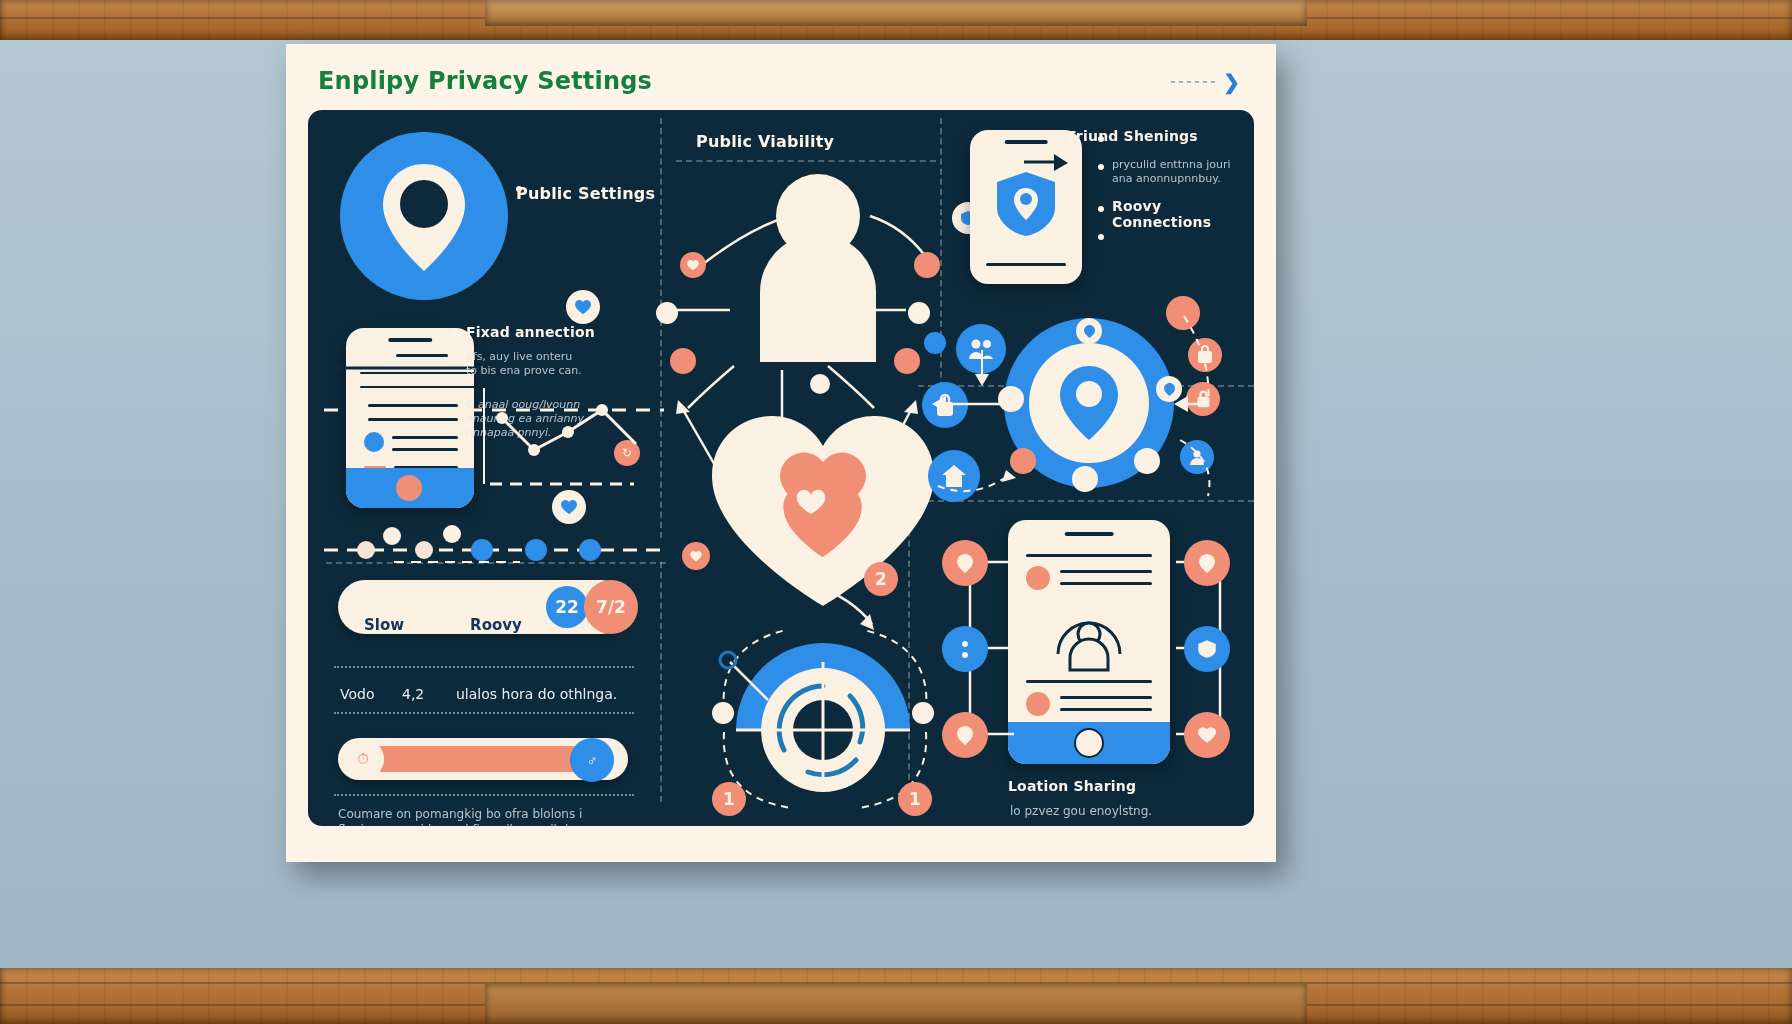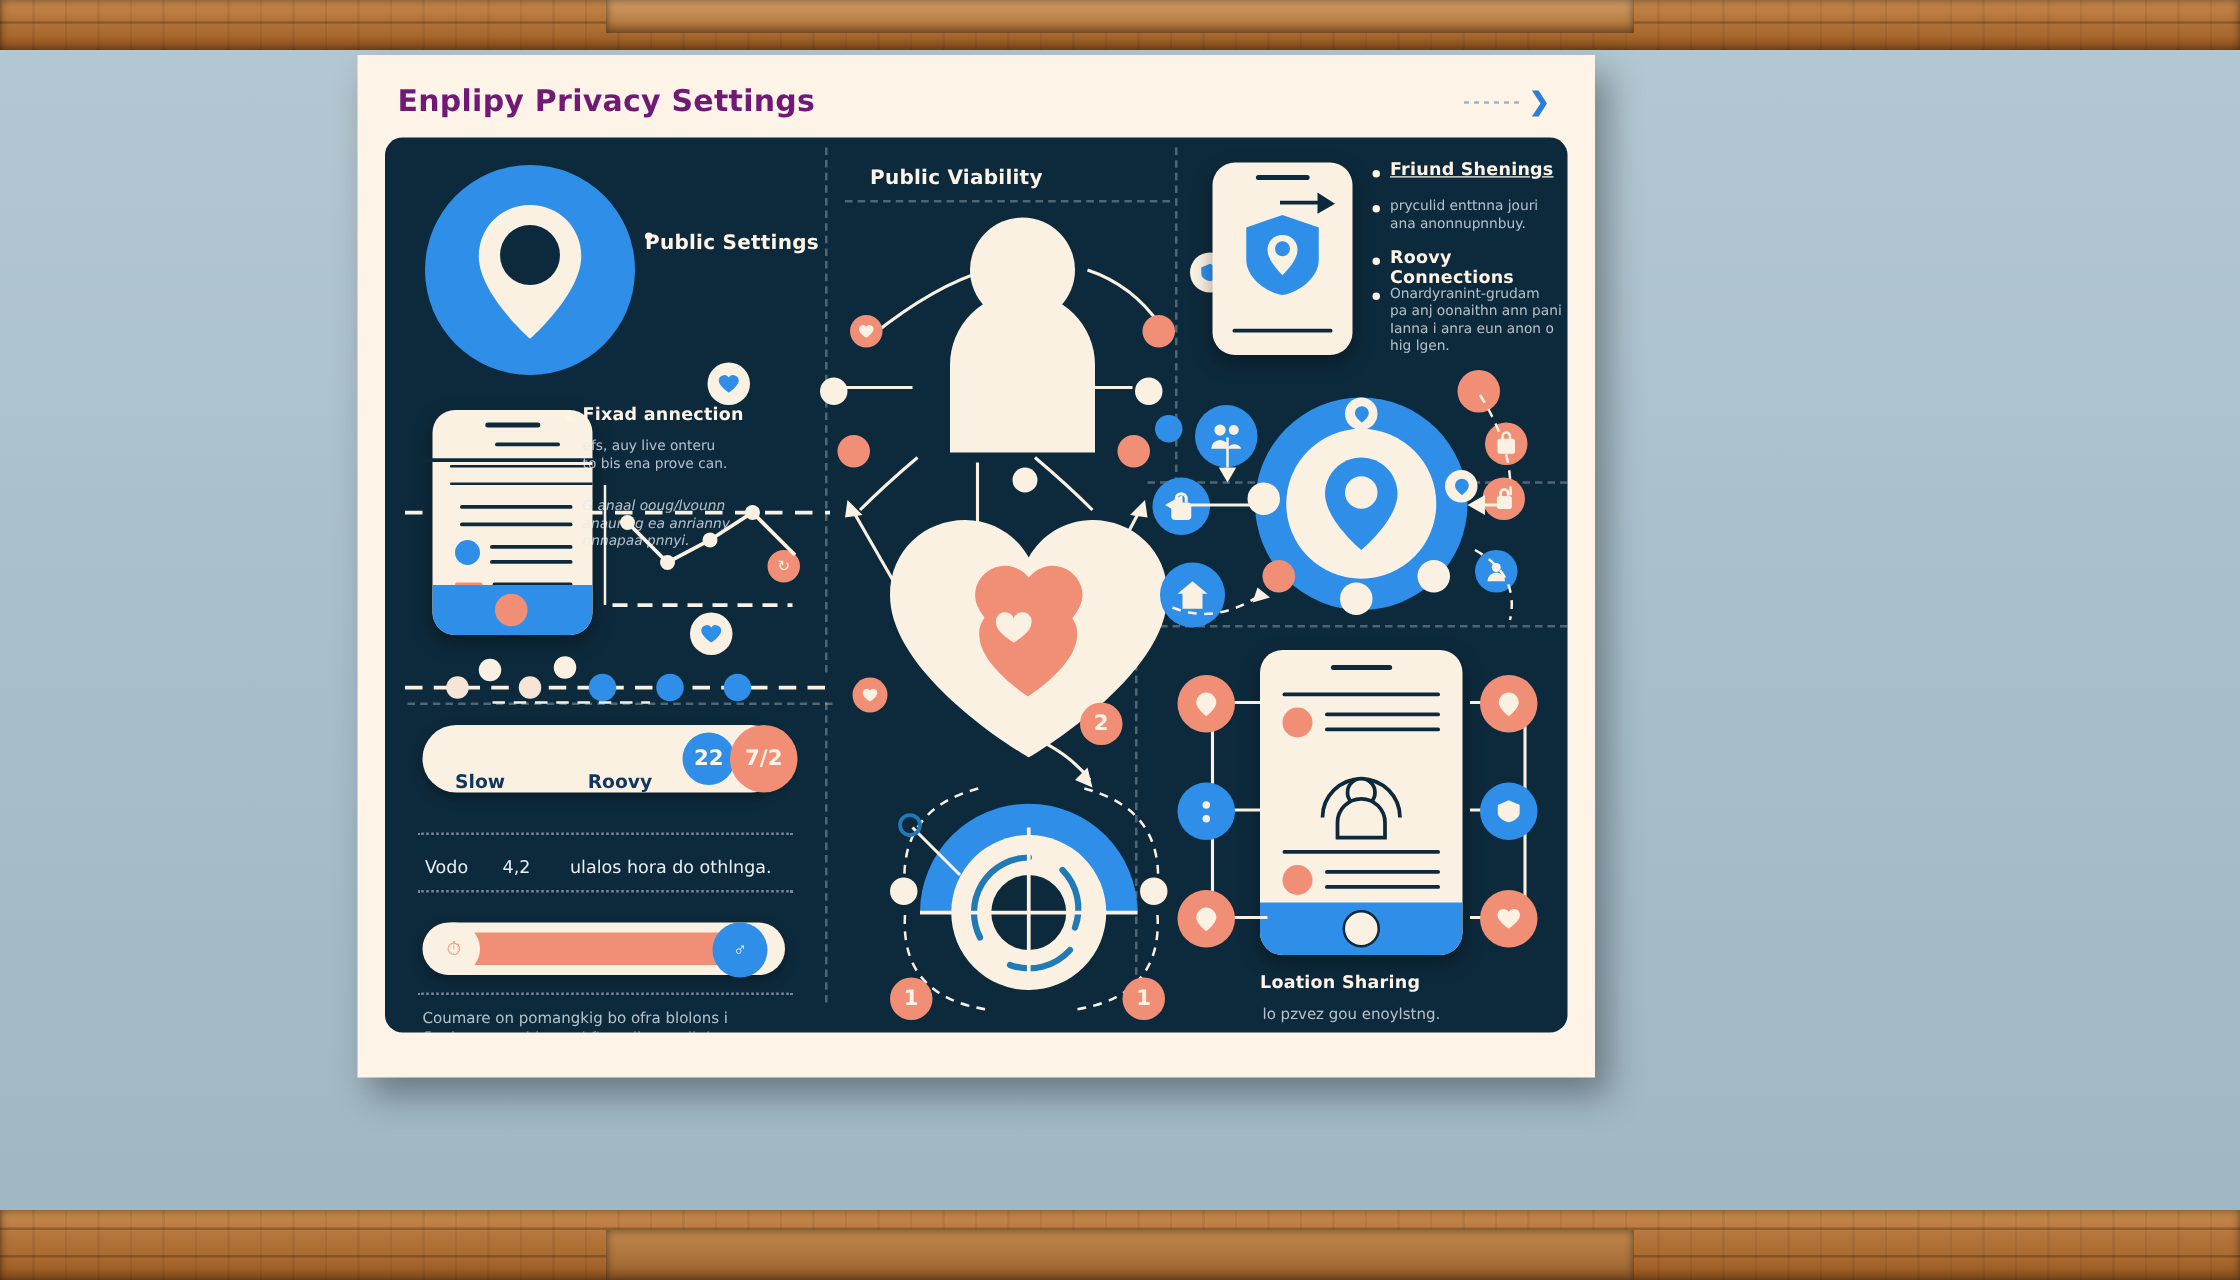--- a/index.html
+++ b/index.html
@@ -40,21 +40,21 @@
     width: 990px; height: 818px;
     background: #fdf3e6;
     box-shadow: 10px 14px 26px rgba(0,0,0,.35);
   }
   #poster-header {
     position: relative; height: 74px;
   }
   #poster-title {
     position: absolute; left: 32px; top: 23px;
     font-size: 24px; font-weight: 700; letter-spacing: .2px;
-    color: #701a75;
+    color: #15803d;
     font-family: "DejaVu Sans", sans-serif;
     text-shadow: 0 1px 0 rgba(255,255,255,.5);
   }
   #header-right { position: absolute; right: 36px; top: 28px; display: flex; align-items: center; gap: 6px; }
   .dotline { width: 46px; height: 2px;
     background: repeating-linear-gradient(90deg,#9fb6c9 0 4px, transparent 4px 8px); }
   .chev { color:#2a7fd4; font-size: 20px; font-weight: 700; line-height: 1; }
 
   
   #board {
@@ -355,32 +355,28 @@
           <circle cx="31" cy="29" r="6" fill="#2f8fe8"></circle>
         </svg>
         <div class="bar" style="left:16px; bottom:18px; width:80px; height:3px;"></div>
       </div>
       <svg style="position:absolute; left:716px; top:44px;" width="50" height="18">
         <line x1="0" y1="8" x2="34" y2="8" stroke="#0d2a3c" stroke-width="3"></line>
         <polygon points="30,0 44,9 30,17" fill="#0d2a3c"></polygon>
       </svg>
 
       <div class="bullet-dot" style="left:790px; top:26px;"></div>
-      <div class="heading" style="left:804px; top:18px; font-size:14px;text-decoration:underline;">Friund Shenings</div>
+      <div class="heading" style="left:759px; top:18px; font-size:14px;">Friund Shenings</div>
       <div class="bullet-dot" style="left:790px; top:54px;"></div>
       <div class="blurb" style="left:804px; top:48px; width:150px; white-space:pre-line;">pryculid enttnna jouri
 ana anonnupnnbuy.</div>
 
       <div class="bullet-dot" style="left:790px; top:96px;"></div>
       <div class="heading" style="left:804px; top:88px; font-size:14px;">Roovy Connections</div>
       <div class="bullet-dot" style="left:790px; top:124px;"></div>
-      <div class="blurb" style="left:804px; top:118px; width:155px; white-space:pre-line;">Onardyranint-grudam
-pa anj oonaithn ann pani
-Ianna i anra eun anon o
-hig lgen.</div>
 
       <div class="circle blue" style="left:696px; top:208px; width:170px; height:170px;">
         <div class="circle cream" style="left:25px; top:25px; width:120px; height:120px;"></div>
         <svg style="position:absolute; left:53px; top:46px;" width="64" height="78">
           <path d="M32 2c-16 0-29 13-29 29 0 21 29 45 29 45s29-24 29-45C61 15 48 2 32 2z" fill="#2f8fe8"></path>
           <circle cx="32" cy="30" r="13" fill="#fbf1e2"></circle>
         </svg>
       </div>
 
       <div class="circle cream" style="left:768px; top:208px; width:26px; height:26px; display:flex; align-items:center; justify-content:center;">

